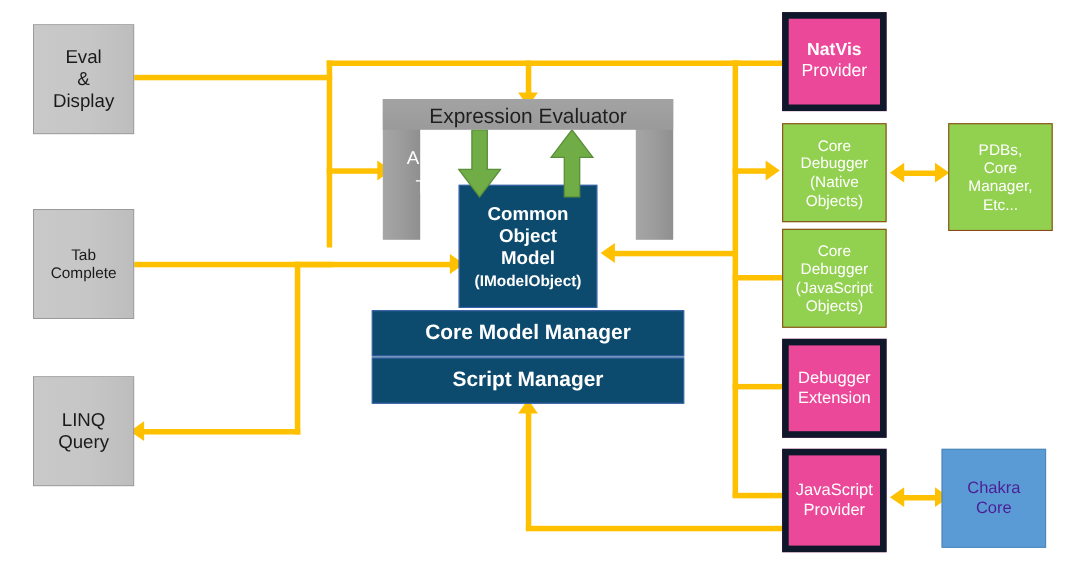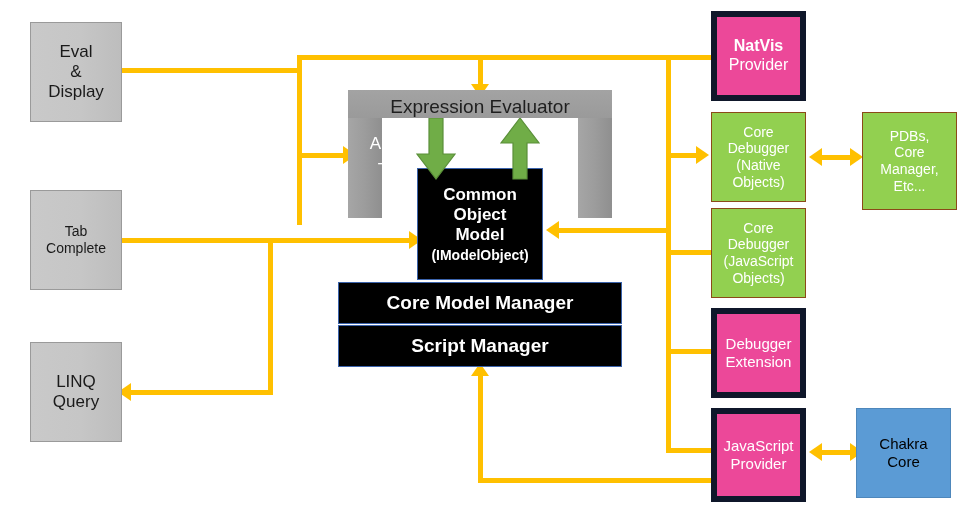--- a/index.html
+++ b/index.html
@@ -59,28 +59,28 @@
     color: #ffffff;
     font-size: 17px;
     text-align: center;
     line-height: 1.5;
     width: 30px;
     margin-left: 18px;
   }
 
   
   .blue-dark {
-    background: #000000;
+    background: #0c4a6e;
     border: 1px solid #3b63ab;
     color: #ffffff;
   }
   .blue-light {
     background: #5b9bd5;
     border: 1px solid #4e87bb;
-    color: #000000;
+    color: #4c1d95;
     font-size: 15px;
   }
   .com { font-size: 17px; font-weight: bold; }
   .com .sub { font-weight: bold; font-size: 14px; padding-top: 2px; }
   .mgr { font-size: 19px; font-weight: bold; }
 
   
   .orange {
     background: #ec4899;
     border: 6px solid #0f172a;

